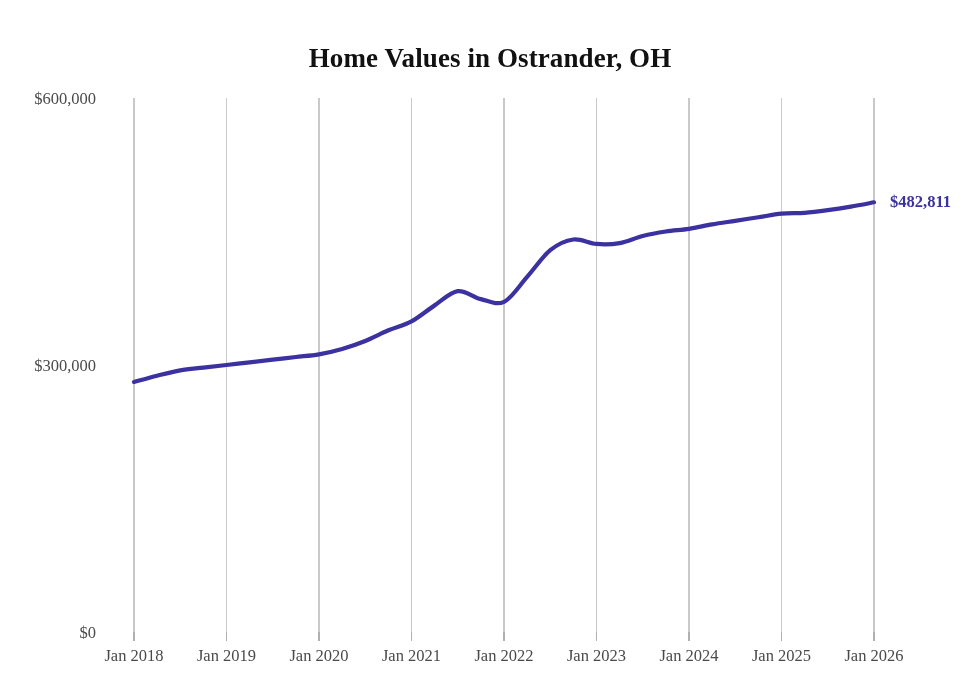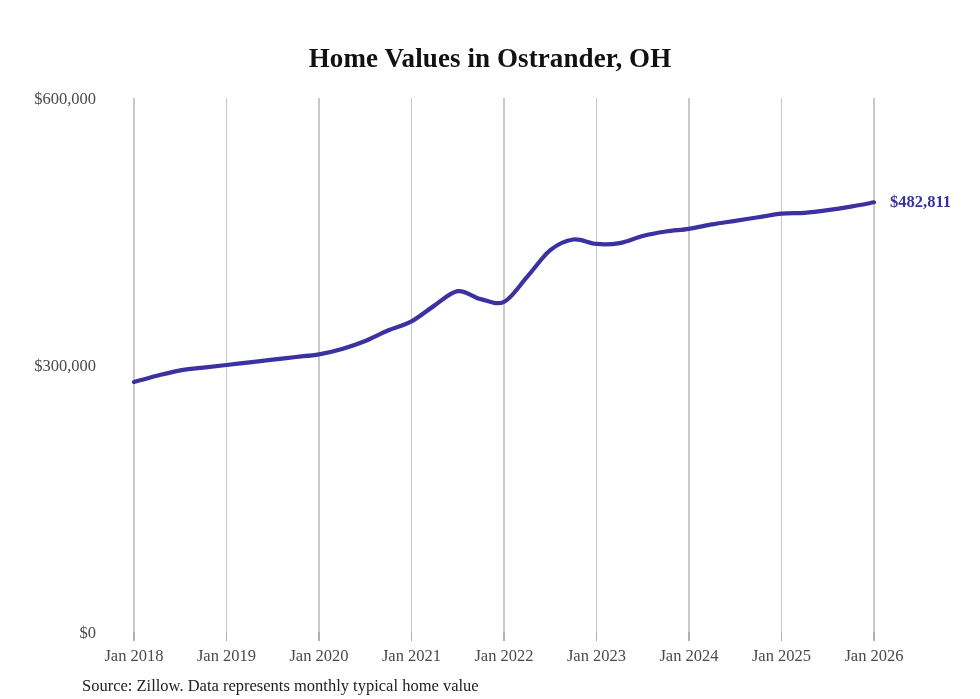--- a/index.html
+++ b/index.html
@@ -132,15 +132,14 @@
         <text x="96" y="91.5" class="ylabel-text">$600,000</text>
       </g>
     <g id="series-group">
         <path d="M 134.00 369.91 C 137.85 368.87, 149.42 365.61, 157.13 363.68 C 164.83 361.75, 172.54 359.68, 180.25 358.34 C 187.96 357.01, 195.67 356.56, 203.38 355.67 C 211.08 354.78, 218.79 353.89, 226.50 353.00 C 234.21 352.11, 241.92 351.22, 249.63 350.33 C 257.33 349.44, 265.04 348.55, 272.75 347.66 C 280.46 346.77, 288.17 345.88, 295.88 344.99 C 303.58 344.10, 311.29 343.65, 319.00 342.32 C 326.71 340.99, 334.42 339.20, 342.13 336.98 C 349.83 334.75, 357.54 332.08, 365.25 328.97 C 372.96 325.85, 380.67 321.55, 388.38 318.29 C 396.08 315.03, 403.79 313.54, 411.50 309.39 C 419.21 305.24, 426.92 298.41, 434.63 293.37 C 442.33 288.33, 450.04 280.17, 457.75 279.13 C 465.46 278.09, 473.17 285.36, 480.88 287.14 C 488.58 288.92, 496.29 293.52, 504.00 289.81 C 511.71 286.10, 519.42 273.49, 527.13 264.89 C 534.83 256.29, 542.54 244.42, 550.25 238.19 C 557.96 231.96, 565.67 228.55, 573.38 227.51 C 581.08 226.47, 588.79 231.37, 596.50 231.96 C 604.21 232.55, 611.92 232.41, 619.63 231.07 C 627.33 229.73, 635.04 225.88, 642.75 223.95 C 650.46 222.02, 658.17 220.69, 665.88 219.50 C 673.58 218.31, 681.29 218.02, 689.00 216.83 C 696.71 215.64, 704.42 213.72, 712.13 212.38 C 719.83 211.04, 727.54 210.01, 735.25 208.82 C 742.96 207.63, 750.67 206.45, 758.38 205.26 C 766.08 204.07, 773.79 202.44, 781.50 201.70 C 789.21 200.96, 796.92 201.40, 804.63 200.81 C 812.33 200.22, 820.04 199.18, 827.75 198.14 C 835.46 197.10, 843.17 195.89, 850.88 194.58 C 858.58 193.27, 870.15 191.01, 874.00 190.30" class="series-line" stroke="#3b31a0"></path>
       </g>
     <g id="annotation-group">
         <text x="890" y="190.79820999999998" class="value-annotation" fill="#3b31a0" dominant-baseline="middle">$482,811</text>
       </g>
   </svg>
 
-  <div class="chart-caption">Source: Zillow. Data represents monthly typical home value</div>
 
 </div>
 
 </body></html>

